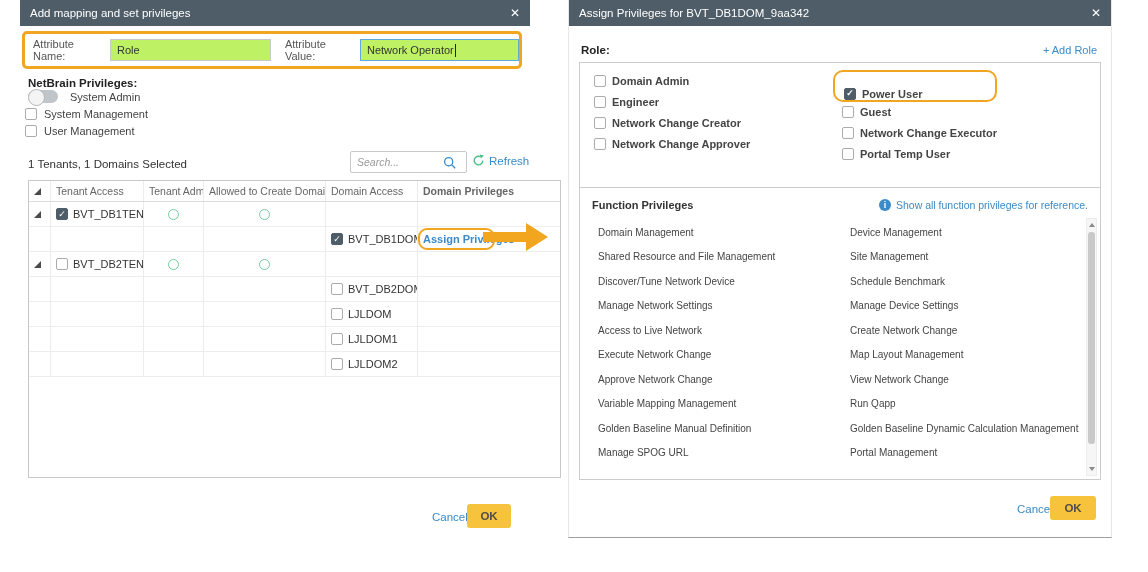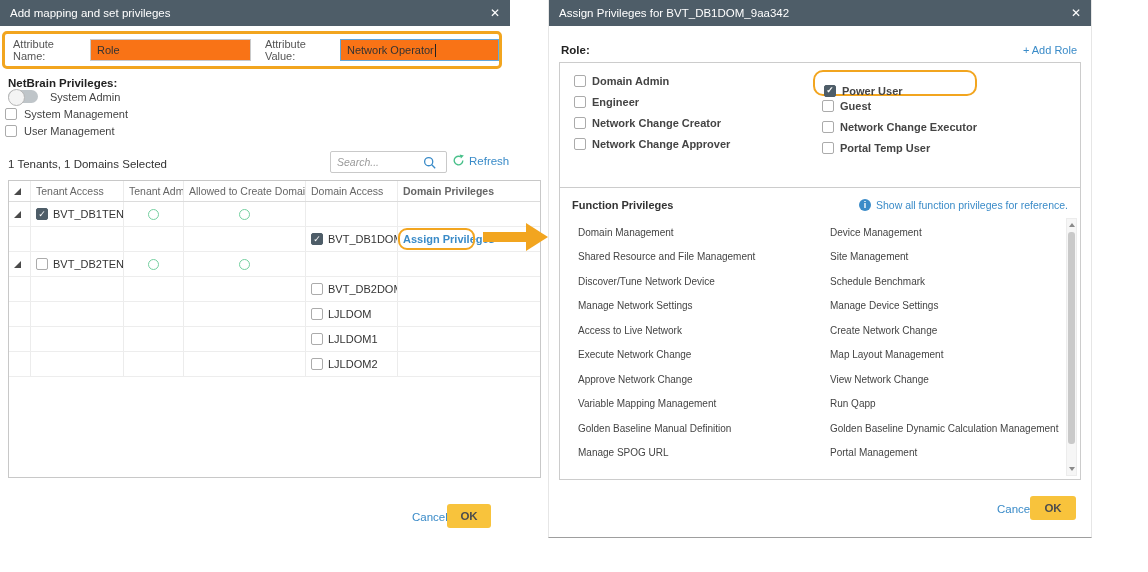--- a/index.html
+++ b/index.html
@@ -1,30 +1,30 @@
 <!DOCTYPE html>
 <html><head>
 <meta charset="utf-8">
 <style>
   * { margin:0; padding:0; box-sizing:border-box; }
   html,body { width:1148px; height:572px; background:#fff;
     font-family:"Liberation Sans", sans-serif; color:#333; overflow:hidden; position:relative; }
 
-  .dialog { position:absolute; background:#fff; }
+  .dialog { position:absolute; background:#fff;margin-left:20px; }
   .titlebar { height:26px; background:#4e5d68; color:#fff; font-size:11.5px;
     display:flex; align-items:center; justify-content:space-between; padding:0 10px; }
   .titlebar .close { color:#fff; font-size:12px; cursor:pointer; }
 
   
   #dlg-left { left:0; top:0; width:510px; height:545px; }
 
   .attr-box { position:absolute; left:2px; top:31px; width:500px; height:38px;
     border:3px solid #F2A51F; border-radius:5px; display:flex; align-items:center;
     padding-left:8px; font-size:11px; color:#555; background:#fff; }
-  .fld { height:22px; border:1px solid #c9c9c9; background:#f97316; font-size:11px;
+  .fld { height:22px; border:1px solid #c9c9c9; background:#bef264; font-size:11px;
     color:#333; display:flex; align-items:center; padding:0 6px;text-align:center; }
   .fld.name { width:170px; margin-left:5px; }
   .fld.value { width:168px; margin-left:5px; border:1px solid #61a8dc; }
   .caret { display:inline-block; width:1px; height:13px; background:#222; margin-left:1px; }
 
   .nb-heading { position:absolute; left:8px; top:77px; font-size:11.5px; font-weight:bold; color:#222; }
   .toggle-row { position:absolute; left:8px; top:90px; display:flex; align-items:center; gap:12px; font-size:11px; color:#444; }
   .toggle { width:30px; height:13px; border-radius:7px; background:#bfc5c9; position:relative; flex:none; }
   .toggle::before { content:""; position:absolute; left:0; top:-1px; width:15px; height:15px;
     border-radius:50%; background:#f4f4f4; border:1px solid #b5b5b5; }
@@ -78,21 +78,21 @@
     border-left:1px solid #e6e6e6; border-right:1px solid #e6e6e6; border-bottom:1px solid #9e9e9e; }
   .role-label { position:absolute; left:12px; top:44px; font-size:11.5px; font-weight:bold; color:#222; }
   .add-role { position:absolute; right:14px; top:44px; font-size:11px; color:#3A8BC8; cursor:pointer; }
 
   .outer-box { position:absolute; left:10px; top:62px; width:522px; height:418px; border:1px solid #ccc; }
   .roles-sec { position:absolute; left:0; top:0; width:100%; height:125px; border-bottom:1px solid #ccc; }
   .roles-col { position:absolute; top:7px; }
   .roles-col.left { left:14px; } .roles-col.right { left:262px; }
   .role-item { height:21px; display:flex; align-items:center; gap:6px; font-size:11px; color:#444;font-weight:bold; }
   .role-item.hl-role { border:2px solid #F2A51F; border-radius:10px; padding:15px 26px 0 9px;
-    margin-left:-9px; height:26px; margin-bottom:-1px; }
+    margin-left:-9px; height:32px; margin-bottom:-1px; }
 
   .fp-sec { position:absolute; left:0; top:125px; width:100%; height:292px; }
   .fp-header { display:flex; justify-content:space-between; align-items:center; padding:11px 12px 2px 12px; }
   .fp-title { font-size:11px; font-weight:bold; color:#333; }
   .fp-ref { display:flex; align-items:center; gap:5px; font-size:10.5px; color:#3A8BC8; cursor:pointer; }
   .info-ic { width:12px; height:12px; border-radius:50%; background:#3A8BC8; color:#fff;
     display:inline-flex; align-items:center; justify-content:center; font-size:9px; font-weight:bold; flex:none; }
   .info-ic::after { content:"i"; }
   .fp-list { margin:7px 0 0 18px; height:250px; overflow:hidden; }
   .fp-row { display:grid; grid-template-columns:252px 1fr; height:24.5px; align-items:center;

